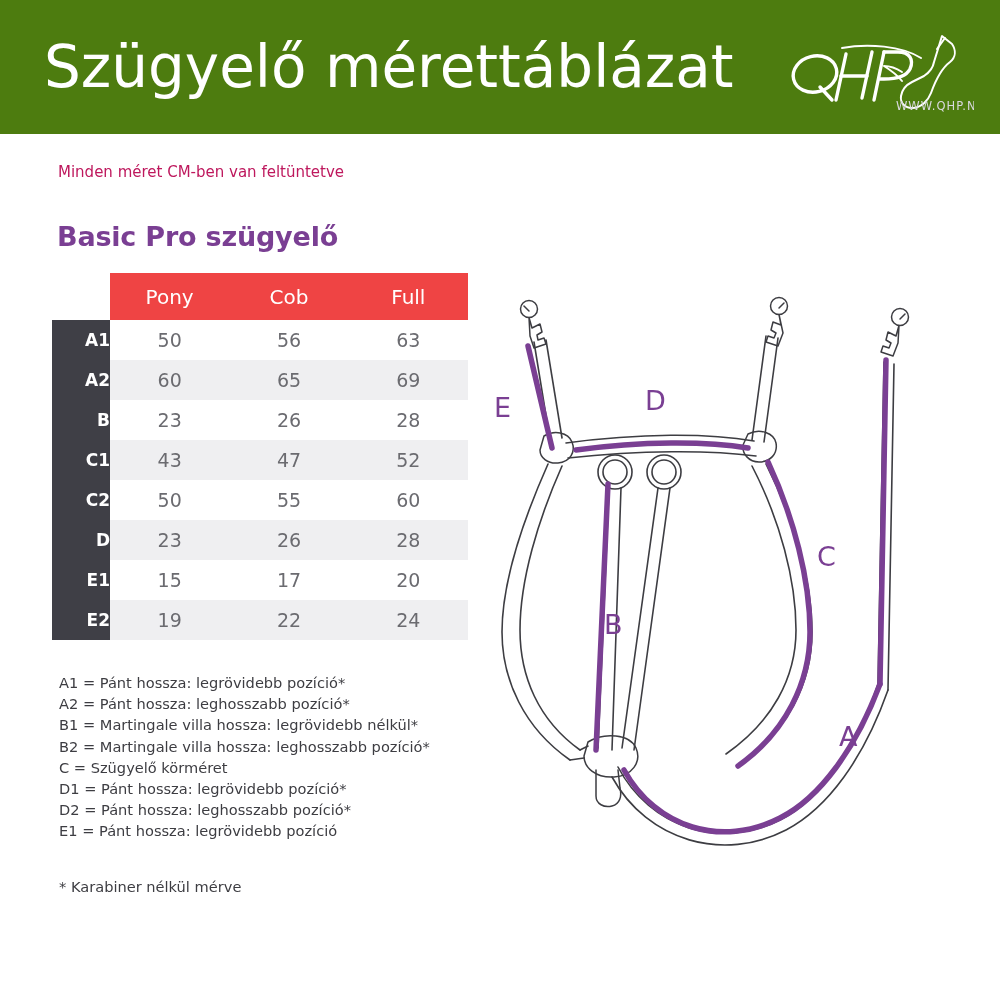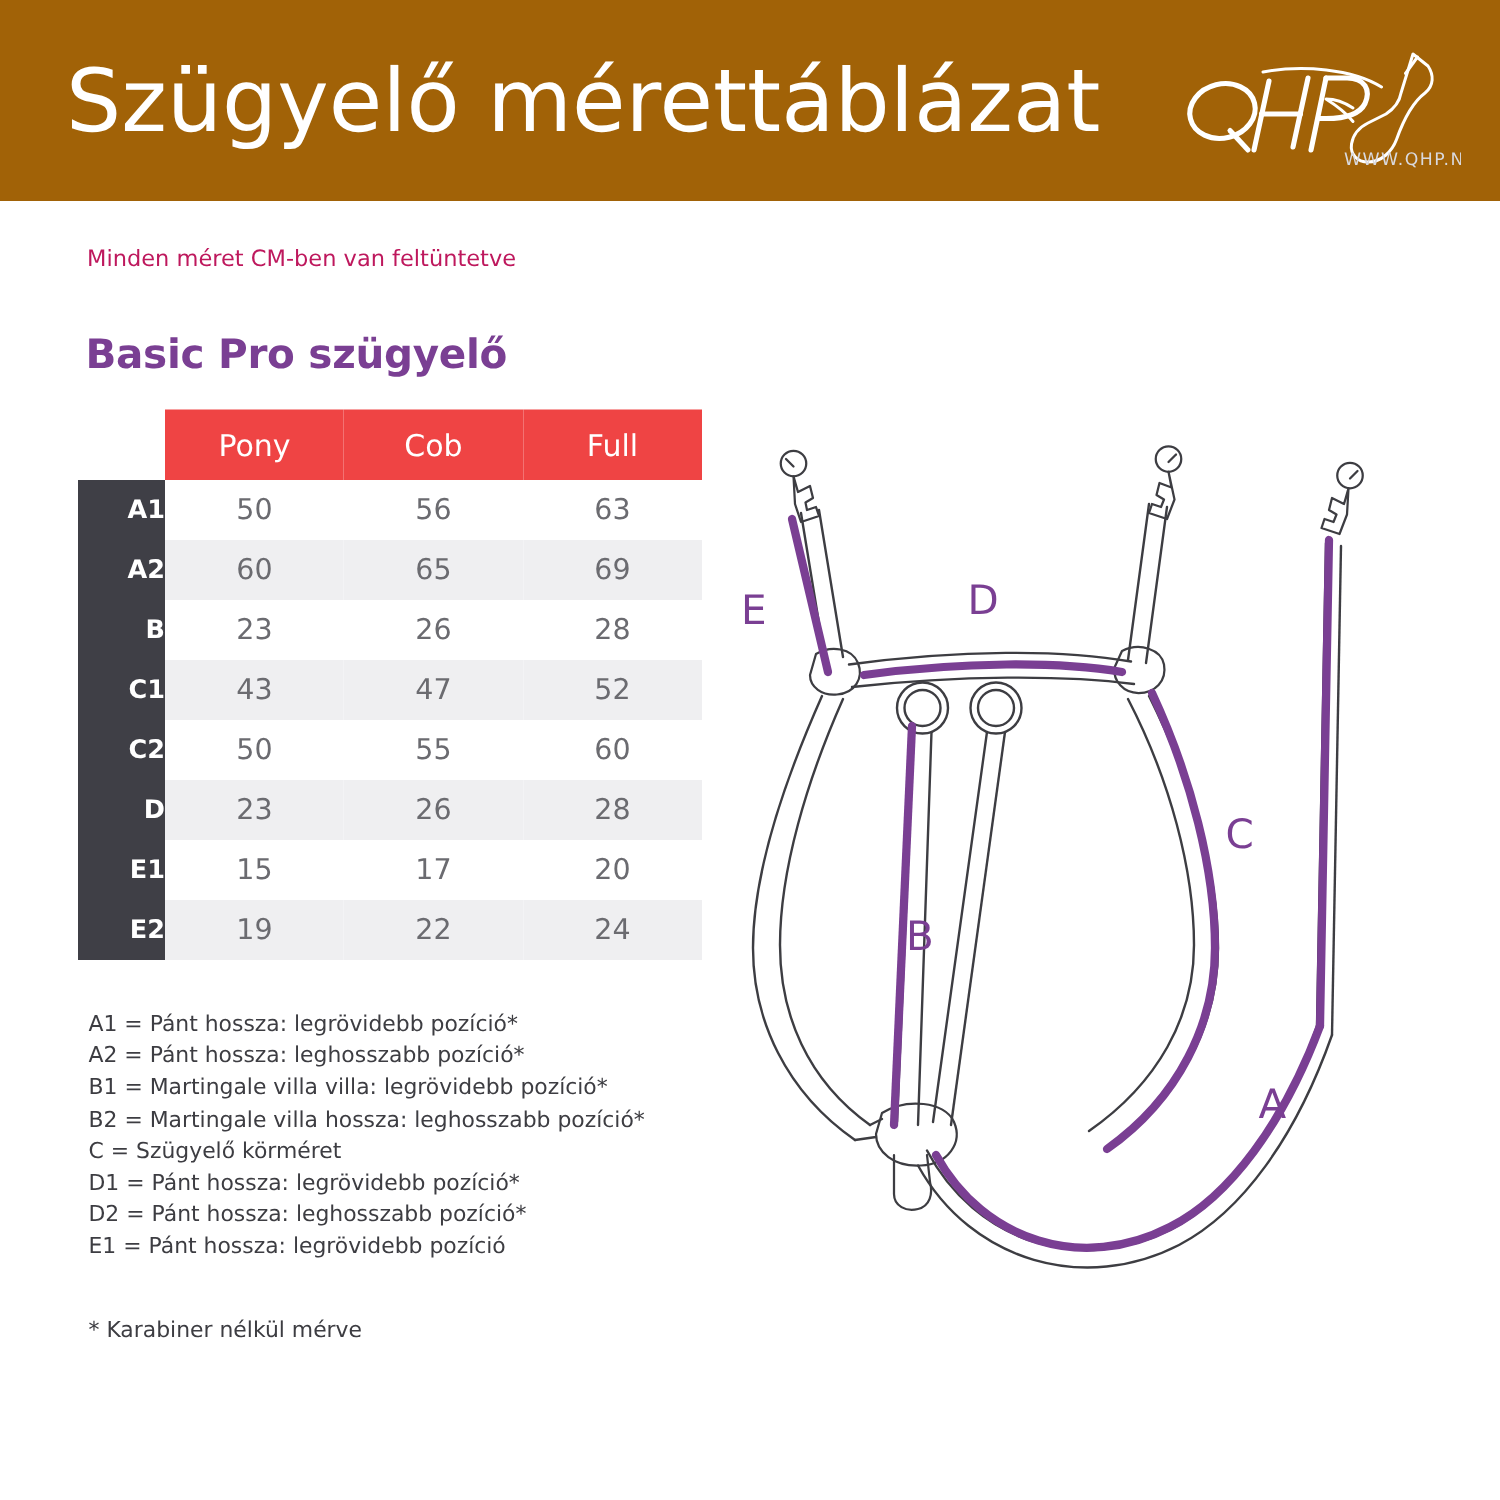--- a/index.html
+++ b/index.html
@@ -6,21 +6,21 @@
   body{
     width:1000px;height:1000px;
     background:#ffffff;
     font-family:"DejaVu Sans", sans-serif;
     overflow:hidden;
     position:relative;
   }
   
   #header-bar{
     position:absolute;left:0;top:0;width:1000px;height:134px;
-    background:#a16207;
+    background:#4d7c0f;
   }
   #page-title{
     position:absolute;left:44px;top:22px;
     font-size:58px;line-height:90px;
     color:#ffffff;font-weight:400;letter-spacing:0px;
     white-space:nowrap;
     font-family:"DejaVu Sans", sans-serif;
   }
   #brand-logo{
     position:absolute;right:26px;top:24px;width:190px;height:92px;
@@ -186,21 +186,21 @@
         <td>19</td>
         <td>22</td>
         <td>24</td>
       </tr>
     </tbody>
 </table>
 
 <div id="legend">
     <div class="line">A1 = Pánt hossza: legrövidebb pozíció*</div>
     <div class="line">A2 = Pánt hossza: leghosszabb pozíció*</div>
-    <div class="line">B1 = Martingale villa villa: legrövidebb pozíció*</div>
+    <div class="line">B1 = Martingale villa hossza: legrövidebb nélkül*</div>
     <div class="line">B2 = Martingale villa hossza: leghosszabb pozíció*</div>
     <div class="line">C = Szügyelő körméret</div>
     <div class="line">D1 = Pánt hossza: legrövidebb pozíció*</div>
     <div class="line">D2 = Pánt hossza: leghosszabb pozíció*</div>
     <div class="line">E1 = Pánt hossza: legrövidebb pozíció</div>
   </div>
 <div id="footnote">* Karabiner nélkül mérve</div>
 
 <div id="diagram">
   <svg width="520" height="610" viewBox="0 0 520 610" xmlns="http://www.w3.org/2000/svg">

